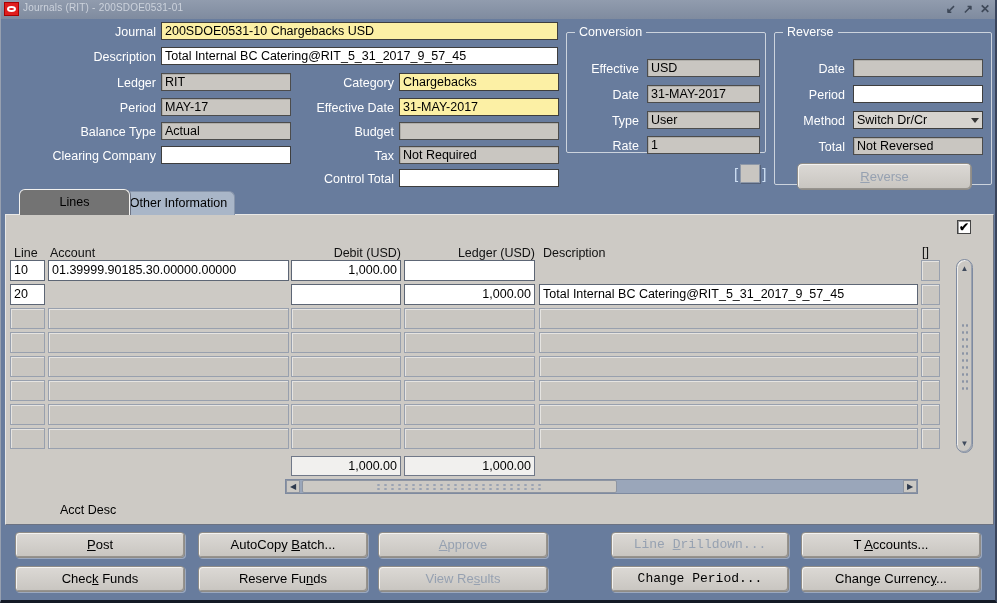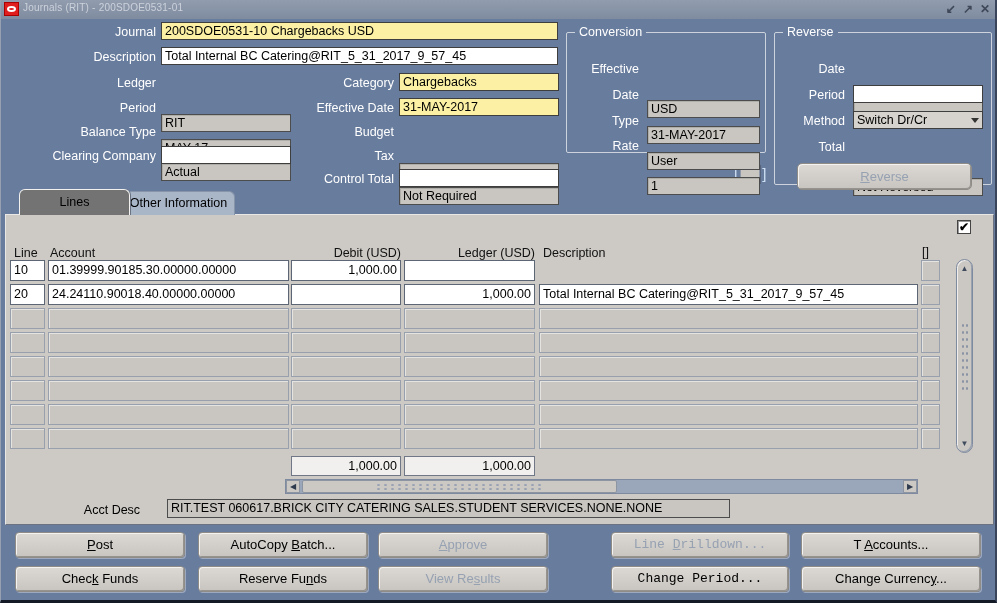--- a/index.html
+++ b/index.html
@@ -34,21 +34,21 @@
     font-size: 12px; font-weight: bold; color: #3e4858; line-height: 17px; cursor: default;
   }
   
   .lbl { position: absolute; color: #ffffff; font-size: 12.5px; line-height: 18px; text-align: right; white-space: nowrap; }
   .fld {
     position: absolute; height: 18px; font-size: 12.5px; line-height: 16px;
     padding: 0 3px; border: 1px solid #3e3e3e; color: #000; white-space: nowrap; overflow: hidden;
   }
   .fld.yellow { background: #fcf0a5; }
   .fld.white  { background: #ffffff; }
-  .fld.grayro { background: #c9c6c1; border-color: #4c4c4c; box-shadow: inset 1px 1px 0 rgba(0,0,0,.12); margin-top: 41px; }
+  .fld.grayro { background: #c9c6c1; border-color: #4c4c4c; box-shadow: inset 1px 1px 0 rgba(0,0,0,.12); }
   .fld.combo  { background: #d6d3ce; }
   .combo .arrow {
     position: absolute; right: 3px; top: 6px; width: 0; height: 0;
     border-left: 4px solid transparent; border-right: 4px solid transparent; border-top: 5px solid #333;
   }
   fieldset.group {
     position: absolute; border: 1px solid #ccd3dd; border-radius: 2px; background: transparent;
   }
   fieldset.group legend { color: #fff; font-size: 12.5px; padding: 0 4px; margin-left: 8px; }
   .dff-wrap { position: absolute; color: #cfe0f4; font-size: 15px; display: flex; align-items: center; gap: 2px; }
@@ -125,21 +125,21 @@
   .hscroll .thumb {
     position: absolute; left: 16px; top: 0; width: 315px; height: 13px;
     background: #ccc9c4; border: 1px solid #8e95a2; border-radius: 2px;
     display: flex; align-items: center; justify-content: center;
   }
   .hscroll .thumb .dots {
     width: 170px; height: 8px;
     background-image: radial-gradient(circle, #9aa3b3 1px, transparent 1.4px);
     background-size: 7px 4px;
   }
-  .acct-lbl { position: absolute; left: 54px; top: 286px; width: 104px; color: #000; font-size: 12.5px; text-align: center; line-height: 18px; }
+  .acct-lbl { position: absolute; left: 54px; top: 286px; width: 104px; color: #000; font-size: 12.5px; text-align: left; line-height: 18px; }
   .acct-fld {
     position: absolute; left: 161px; top: 284px; width: 563px; height: 19px;
     background: #c9c6c1; border: 1px solid #4c4c4c; font-size: 12.5px; line-height: 17px; padding: 0 3px;
     white-space: nowrap; overflow: hidden;
   }
   
   .pbtn {
     position: absolute; height: 26px;
     background: linear-gradient(#dcd9d5, #c8c5c0);
     border: 1px solid #8f8c87; border-radius: 4px;
@@ -260,21 +260,20 @@
   <div class="grid">
       <div class="row filled">
     <div class="cell c-line">10</div>
     <div class="cell c-account">01.39999.90185.30.00000.00000</div>
     <div class="cell c-debit">1,000.00</div>
     <div class="cell c-credit"></div>
     <div class="cell c-dff"></div>
   </div>
       <div class="row filled">
     <div class="cell c-line">20</div>
-    <div class="cell c-account">24.24110.90018.40.00000.00000</div>
     <div class="cell c-debit"></div>
     <div class="cell c-credit">1,000.00</div>
     <div class="cell c-desc">Total Internal BC Catering@RIT_5_31_2017_9_57_45</div>
     <div class="cell c-dff"></div>
   </div>
       <div class="row empty">
     <div class="cell c-line"></div>
     <div class="cell c-account"></div>
     <div class="cell c-debit"></div>
     <div class="cell c-credit"></div>
@@ -334,21 +333,20 @@
 
   <div class="hscroll">
     <div class="larr">◀</div>
     <div class="thumb">
         <div class="dots"></div>
       </div>
     <div class="rarr">▶</div>
   </div>
 
   <div class="acct-lbl">Acct Desc</div>
-  <div class="acct-fld">RIT.TEST 060617.BRICK CITY CATERING SALES.STUDENT SERVICES.NONE.NONE</div>
 </div>
 
 <div class="pbtn r1 cb1"><u>P</u>ost</div>
 <div class="pbtn r1 cb2">AutoCopy <u>B</u>atch...</div>
 <div class="pbtn r1 cb3 disabled"><u>A</u>pprove</div>
 <div class="pbtn r1 cb4 disabled">Line <u>D</u>rilldown...</div>
 <div class="pbtn r1 cb5">T <u>A</u>ccounts...</div>
 <div class="pbtn r2 cb1">Chec<u>k</u> Funds</div>
 <div class="pbtn r2 cb2">Reserve Fu<u>n</u>ds</div>
 <div class="pbtn r2 cb3 disabled">View Re<u>s</u>ults</div>

